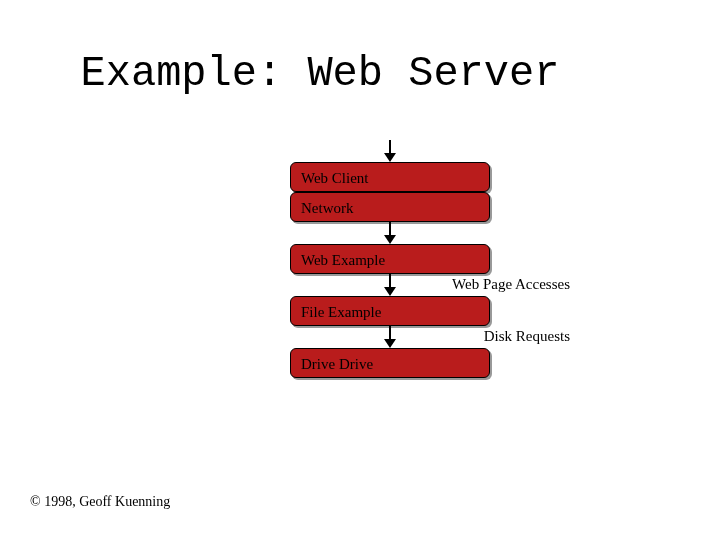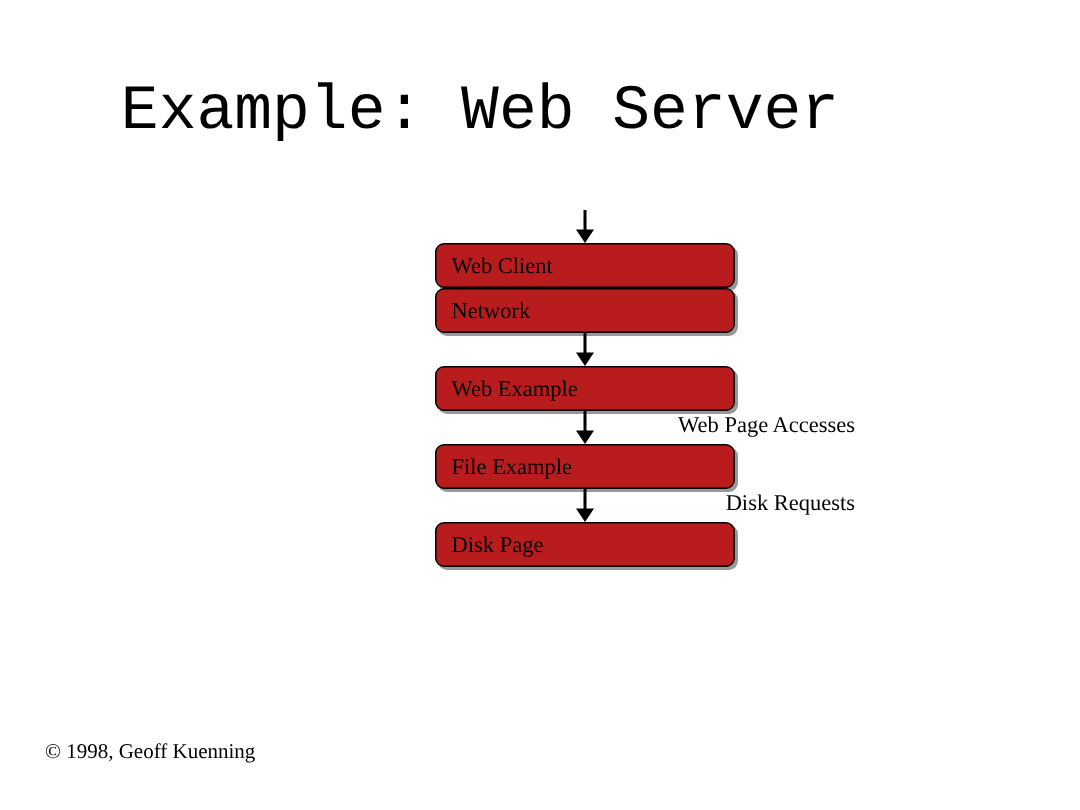--- a/index.html
+++ b/index.html
@@ -112,17 +112,17 @@
   <div class="arrow-row">
     <span class="arrow"></span>
     <span class="label">Web Page Accesses</span>
   </div>
   <div class="box">File Example</div>
 
   <div class="arrow-row">
     <span class="arrow"></span>
     <span class="label">Disk Requests</span>
   </div>
-  <div class="box">Disk Page</div>
+  <div class="box">Drive Drive</div>
 
 </div>
 
 <div class="footer">© 1998, Geoff Kuenning</div>
 
 </body></html>

